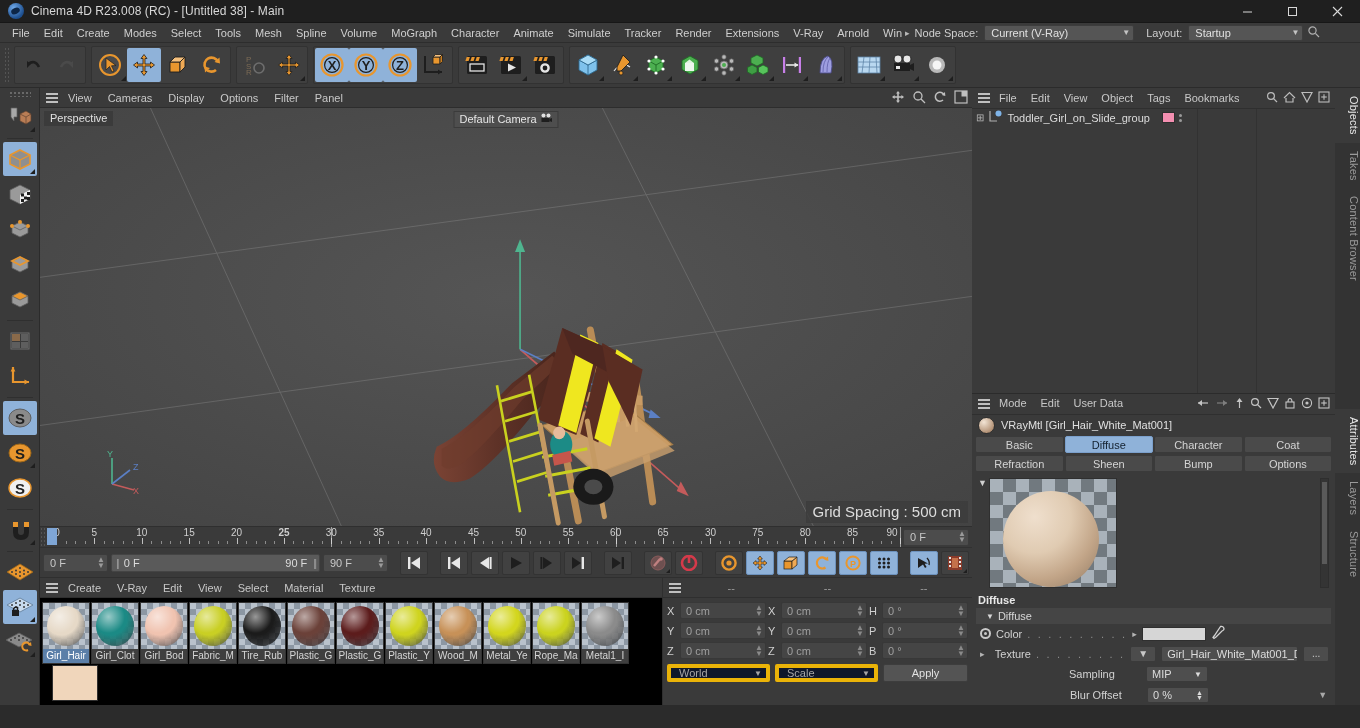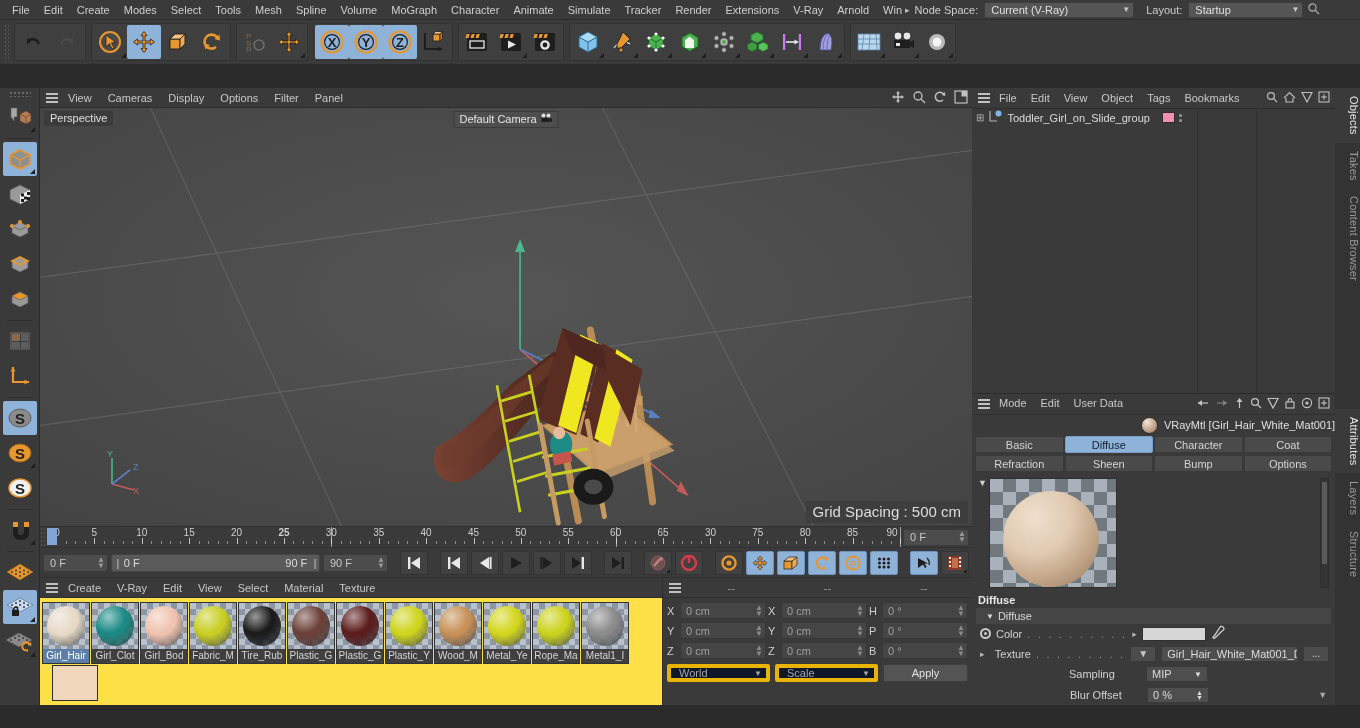--- a/index.html
+++ b/index.html
@@ -140,21 +140,21 @@
           border-left: 4px solid transparent; border-bottom: 4px solid #1e1e1e; }
   .psep { width: 6px; }
 
   
   .bottom { height: 128px; display: flex; border-top: 1px solid #2f2f2f; }
   .matpanel { flex: 1 1 auto; background: #3a3a3a; display: flex; flex-direction: column; min-width: 0; }
   .matmenu { height: 20px; display: flex; align-items: center; padding-left: 4px;
              border-bottom: 1px solid #2f2f2f; }
   .matmenu .mi { padding: 0 8px; font-size: 11px; line-height: 20px; }
   .matlist { flex: 1 1 auto; display: flex; align-items: flex-start; padding: 4px 2px 0 2px;
-             background: #fde047; gap: 1px; overflow: hidden; }
+             background: #000000; gap: 1px; overflow: hidden; }
   .matcell { width: 48px; display: flex; flex-direction: column; align-items: center;
              background: #3f3f3f; border: 1px solid #323232; }
   .matthumb { width: 46px; height: 46px; position: relative; overflow: hidden;
     background-image:
       linear-gradient(45deg, #8c97a3 25%, transparent 25%, transparent 75%, #8c97a3 75%),
       linear-gradient(45deg, #8c97a3 25%, #b9c2cc 25%, #b9c2cc 75%, #8c97a3 75%);
     background-size: 12px 12px; background-position: 0 0, 6px 6px; }
   .matball { position: absolute; left: 4px; top: 3px; width: 38px; height: 40px; border-radius: 50%; }
   .matname { width: 46px; font-size: 10px; color: #d6d6d6; text-align: center;
              white-space: nowrap; overflow: hidden; line-height: 14px; }
@@ -190,21 +190,21 @@
   .objrow .oname { color: #dcdcdc; }
   .objcols { position: absolute; top: 0; bottom: 0; left: 225px; width: 1px; background: #323232; }
   .objcols2 { position: absolute; top: 0; bottom: 0; left: 284px; width: 1px; background: #323232; }
   .swatch { width: 13px; height: 11px; background: #f48fb1; border: 1px solid #2e2e2e; }
   .dots { display: flex; flex-direction: column; gap: 2px; }
   .dots i { width: 3px; height: 3px; background: #9a9a9a; border-radius: 50%; }
 
   
   .attrpanel { flex: 1 1 auto; background: #3a3a3a; display: flex; flex-direction: column; min-height: 0; }
   .attrtitle { height: 22px; display: flex; align-items: center; gap: 6px; padding-left: 6px;
-               font-size: 11px; color: #e0e0e0; justify-content: flex-end; }
+               font-size: 11px; color: #e0e0e0; }
   .attrtitle .mball { width: 17px; height: 17px; border-radius: 50%;
                background: radial-gradient(circle at 33% 28%, #f0e0cf, #b69374 70%, #6d5policy 100%);
                background: radial-gradient(circle at 33% 28%, #f2e4d4, #b39276 72%, #7a6450 100%);
                border: 1px solid #2f2f2f; }
   .tabrow { display: flex; padding: 0 3px; gap: 1px; }
   .atab { flex: 1 1 0; height: 17px; background: #4a4a4a; border: 1px solid #3a3a3a; border-radius: 2px;
           display: flex; align-items: center; justify-content: center; font-size: 11px; color: #d4d4d4; }
   .atab.active { background: #8fb2d9; color: #13202e; border-color: #7ba0cc; }
   .atab.half { flex: 0 0 85px; }
   .preview { margin: 6px 6px 0 6px; display: flex; }
@@ -240,20 +240,42 @@
   
   .statusbar { position: absolute; left: 0; right: 0; bottom: 0; height: 23px; background: #3a3a3a;
                display: flex; align-items: center; gap: 8px; padding-left: 6px;
                border-top: 1px solid #2d2d2d; font-size: 11px; color: #d2d2d2; }
 </style>
 </head>
 <body>
 
 <div class="app">
 
+  <div class="titlebar">
+    <div class="logo"></div>
+    <div class="ttext">Cinema 4D R23.008 (RC) - [Untitled 38] - Main</div>
+    <div class="winbtns">
+      <div class="winbtn">
+        <svg width="11" height="11" viewBox="0 0 11 11">
+            <line x1="1" y1="6" x2="10" y2="6" stroke="#d8d8d8" stroke-width="1"></line>
+          </svg>
+      </div>
+      <div class="winbtn">
+        <svg width="11" height="11" viewBox="0 0 11 11">
+            <rect x="1.5" y="1.5" width="8" height="8" fill="none" stroke="#d8d8d8" stroke-width="1"></rect>
+          </svg>
+      </div>
+      <div class="winbtn">
+        <svg width="11" height="11" viewBox="0 0 11 11">
+            <line x1="1" y1="1" x2="10" y2="10" stroke="#d8d8d8" stroke-width="1.1"></line>
+            <line x1="10" y1="1" x2="1" y2="10" stroke="#d8d8d8" stroke-width="1.1"></line>
+          </svg>
+      </div>
+    </div>
+  </div>
 
   <div class="menubar">
     <div class="mi">File</div>
     <div class="mi">Edit</div>
     <div class="mi">Create</div>
     <div class="mi">Modes</div>
     <div class="mi">Select</div>
     <div class="mi">Tools</div>
     <div class="mi">Mesh</div>
     <div class="mi">Spline</div>

